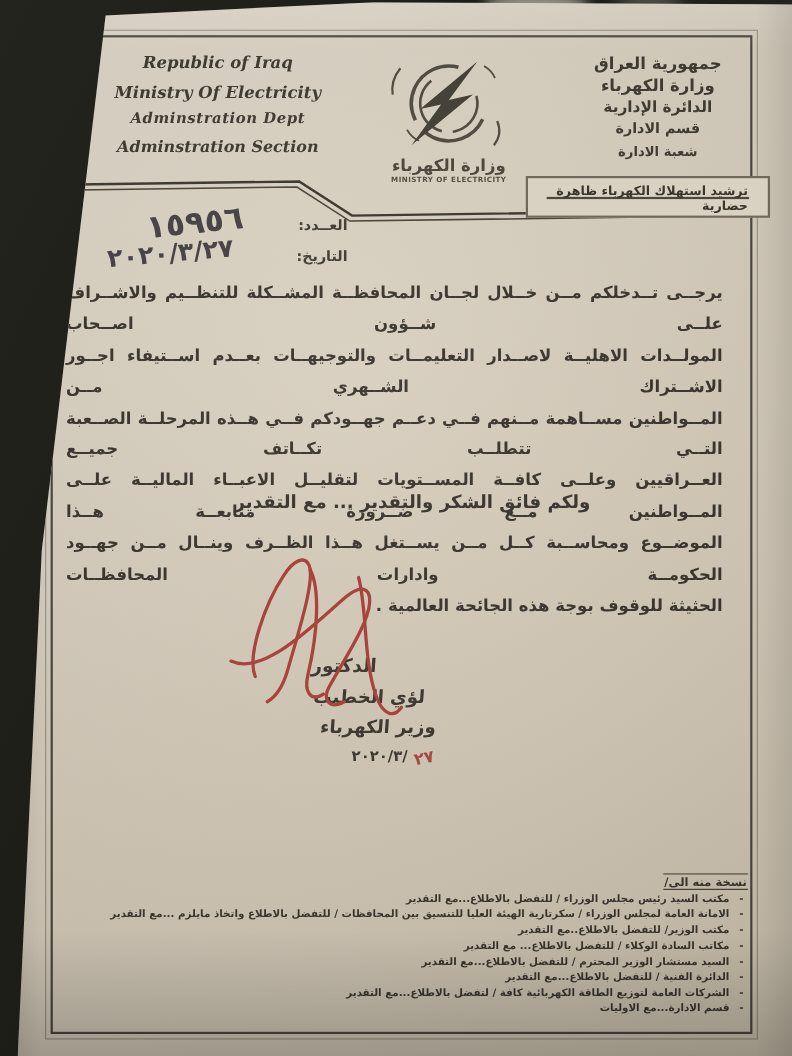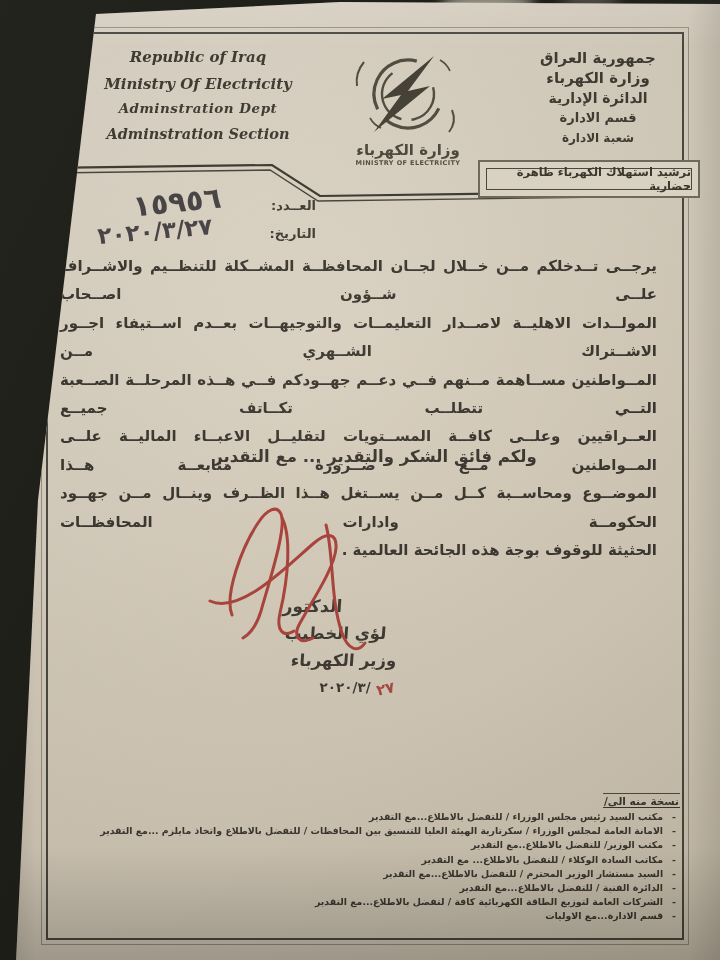--- a/index.html
+++ b/index.html
@@ -34,21 +34,21 @@
          font-weight:bold;color:#39352b;}
   .lh-ar div{line-height:20px;}
   .lh-ar .a1{font-size:15px;} .lh-ar .a2{font-size:15px;} .lh-ar .a3{font-size:14px;}
   .lh-ar .a4{font-size:13px;} .lh-ar .a5{font-size:12px;}
   
   #logo{position:absolute;left:336px;top:52px;width:144px;text-align:center;color:#444034;}
   #logo .ar{font-size:15px;font-weight:bold;margin-top:1px;direction:rtl;}
   #logo .en{font-size:6.5px;font-weight:bold;letter-spacing:.4px;color:#4d483b;}
   
   #slogan-box{position:absolute;left:478px;top:160px;width:222px;height:38px;
-         border:2.5px solid #6e695c;background:#d9d1c1;box-sizing:border-box;padding:6px;z-index:5;}
+         border:2.5px solid #6e695c;background:#d9d1c1;box-sizing:border-box;padding:17px;z-index:5;}
   #slogan-inner{width:100%;height:100%;border:1.2px solid #4a473e;box-sizing:border-box;
          display:flex;align-items:center;justify-content:center;direction:rtl;
          font-size:11.5px;font-weight:bold;color:#3a362c;}
   
   #divider{position:absolute;left:0;top:0;z-index:2;}
   
   .ref-label{position:absolute;direction:rtl;font-weight:bold;font-size:13px;color:#39352b;}
   #no-label{right:408px;top:198px;} #date-label{right:408px;top:226px;}
   .hand{color:#403c3e;direction:ltr;unicode-bidi:isolate;font-weight:bold;}
   #no-value{position:absolute;left:92px;top:185px;width:170px;text-align:center;

